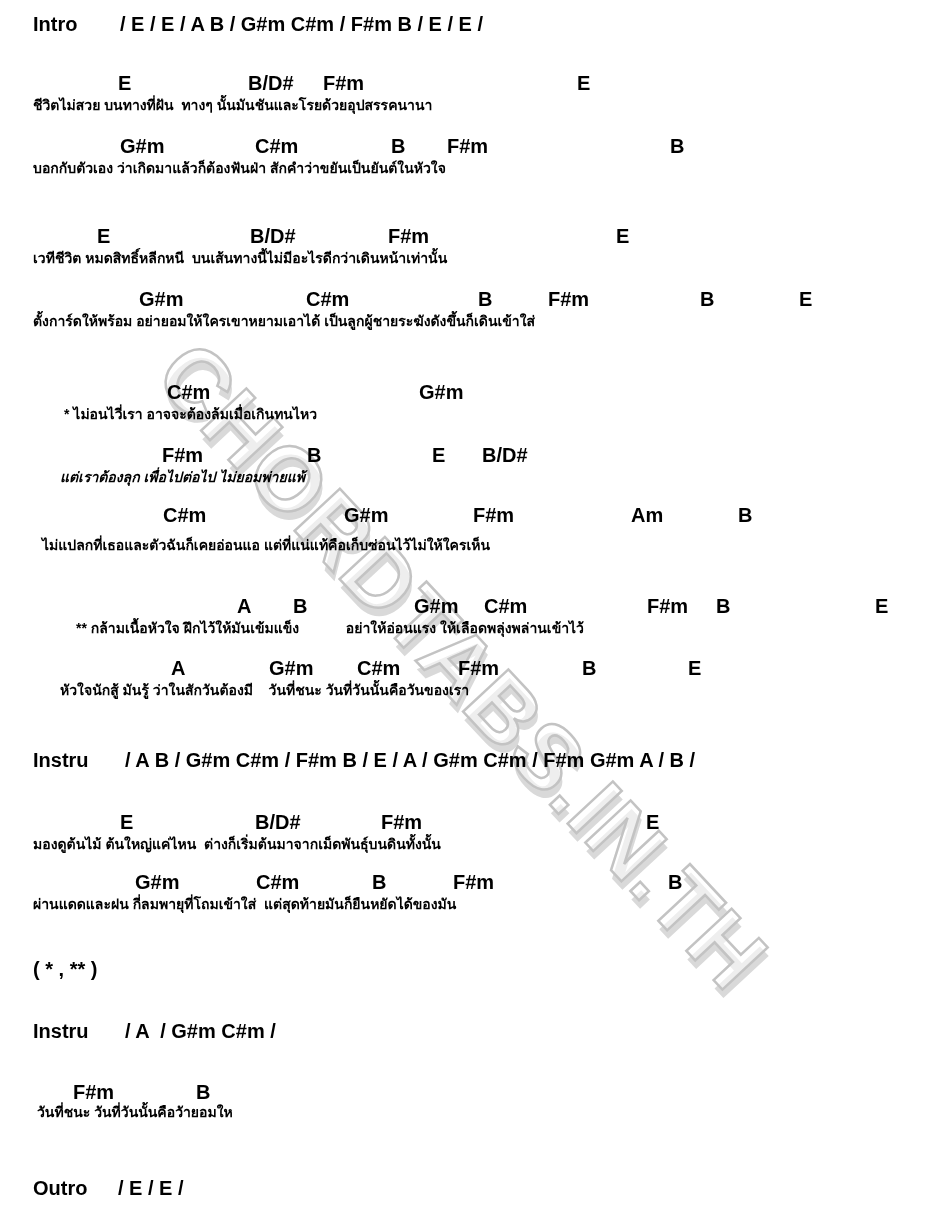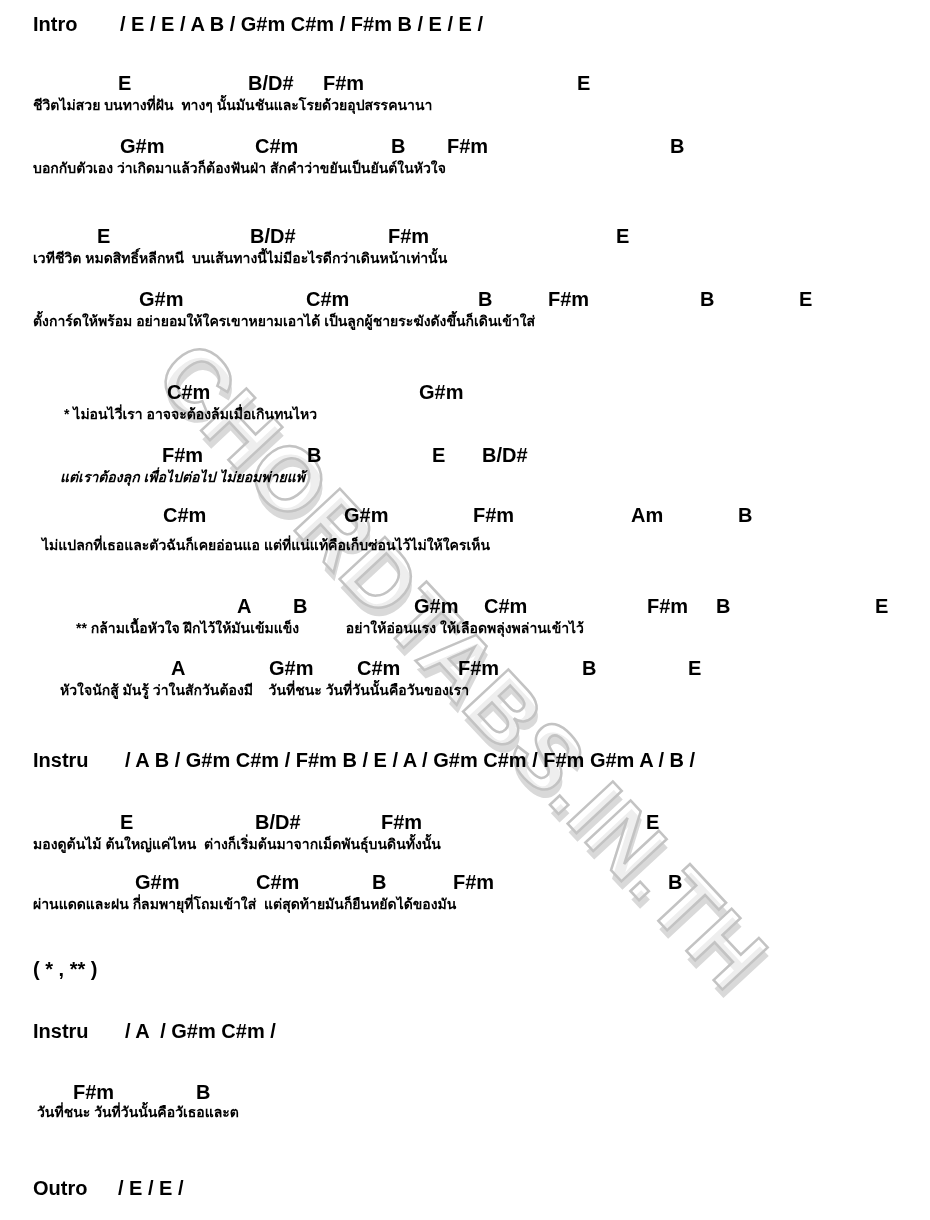--- a/index.html
+++ b/index.html
@@ -152,19 +152,19 @@
         <span class="sec-label" style="left: 33px;">( * , ** )</span>
       </div>
       <div class="row label" style="top: 1019px;">
         <span class="sec-label" style="left: 33px;">Instru</span>
         <span class="sec-chords" style="left: 125px;">/ A  / G#m C#m /</span>
       </div>
       <div class="row chords" style="top: 1080px;">
         <span class="chord" style="left: 73px;">F#m</span>
         <span class="chord" style="left: 196px;">B</span>
       </div>
-      <div class="row lyric" style="top: 1104px;"><span class="lyric" style="left: 37px;">วันที่ชนะ วันที่วันนั้นคือวัเธอและต</span></div>
+      <div class="row lyric" style="top: 1104px;"><span class="lyric" style="left: 37px;">วันที่ชนะ วันที่วันนั้นคือวัายอมให</span></div>
       <div class="row label" style="top: 1176px;">
         <span class="sec-label" style="left: 33px;">Outro</span>
         <span class="sec-chords" style="left: 118px;">/ E / E /</span>
       </div>
     </div>
 </div>
 
 </body></html>

